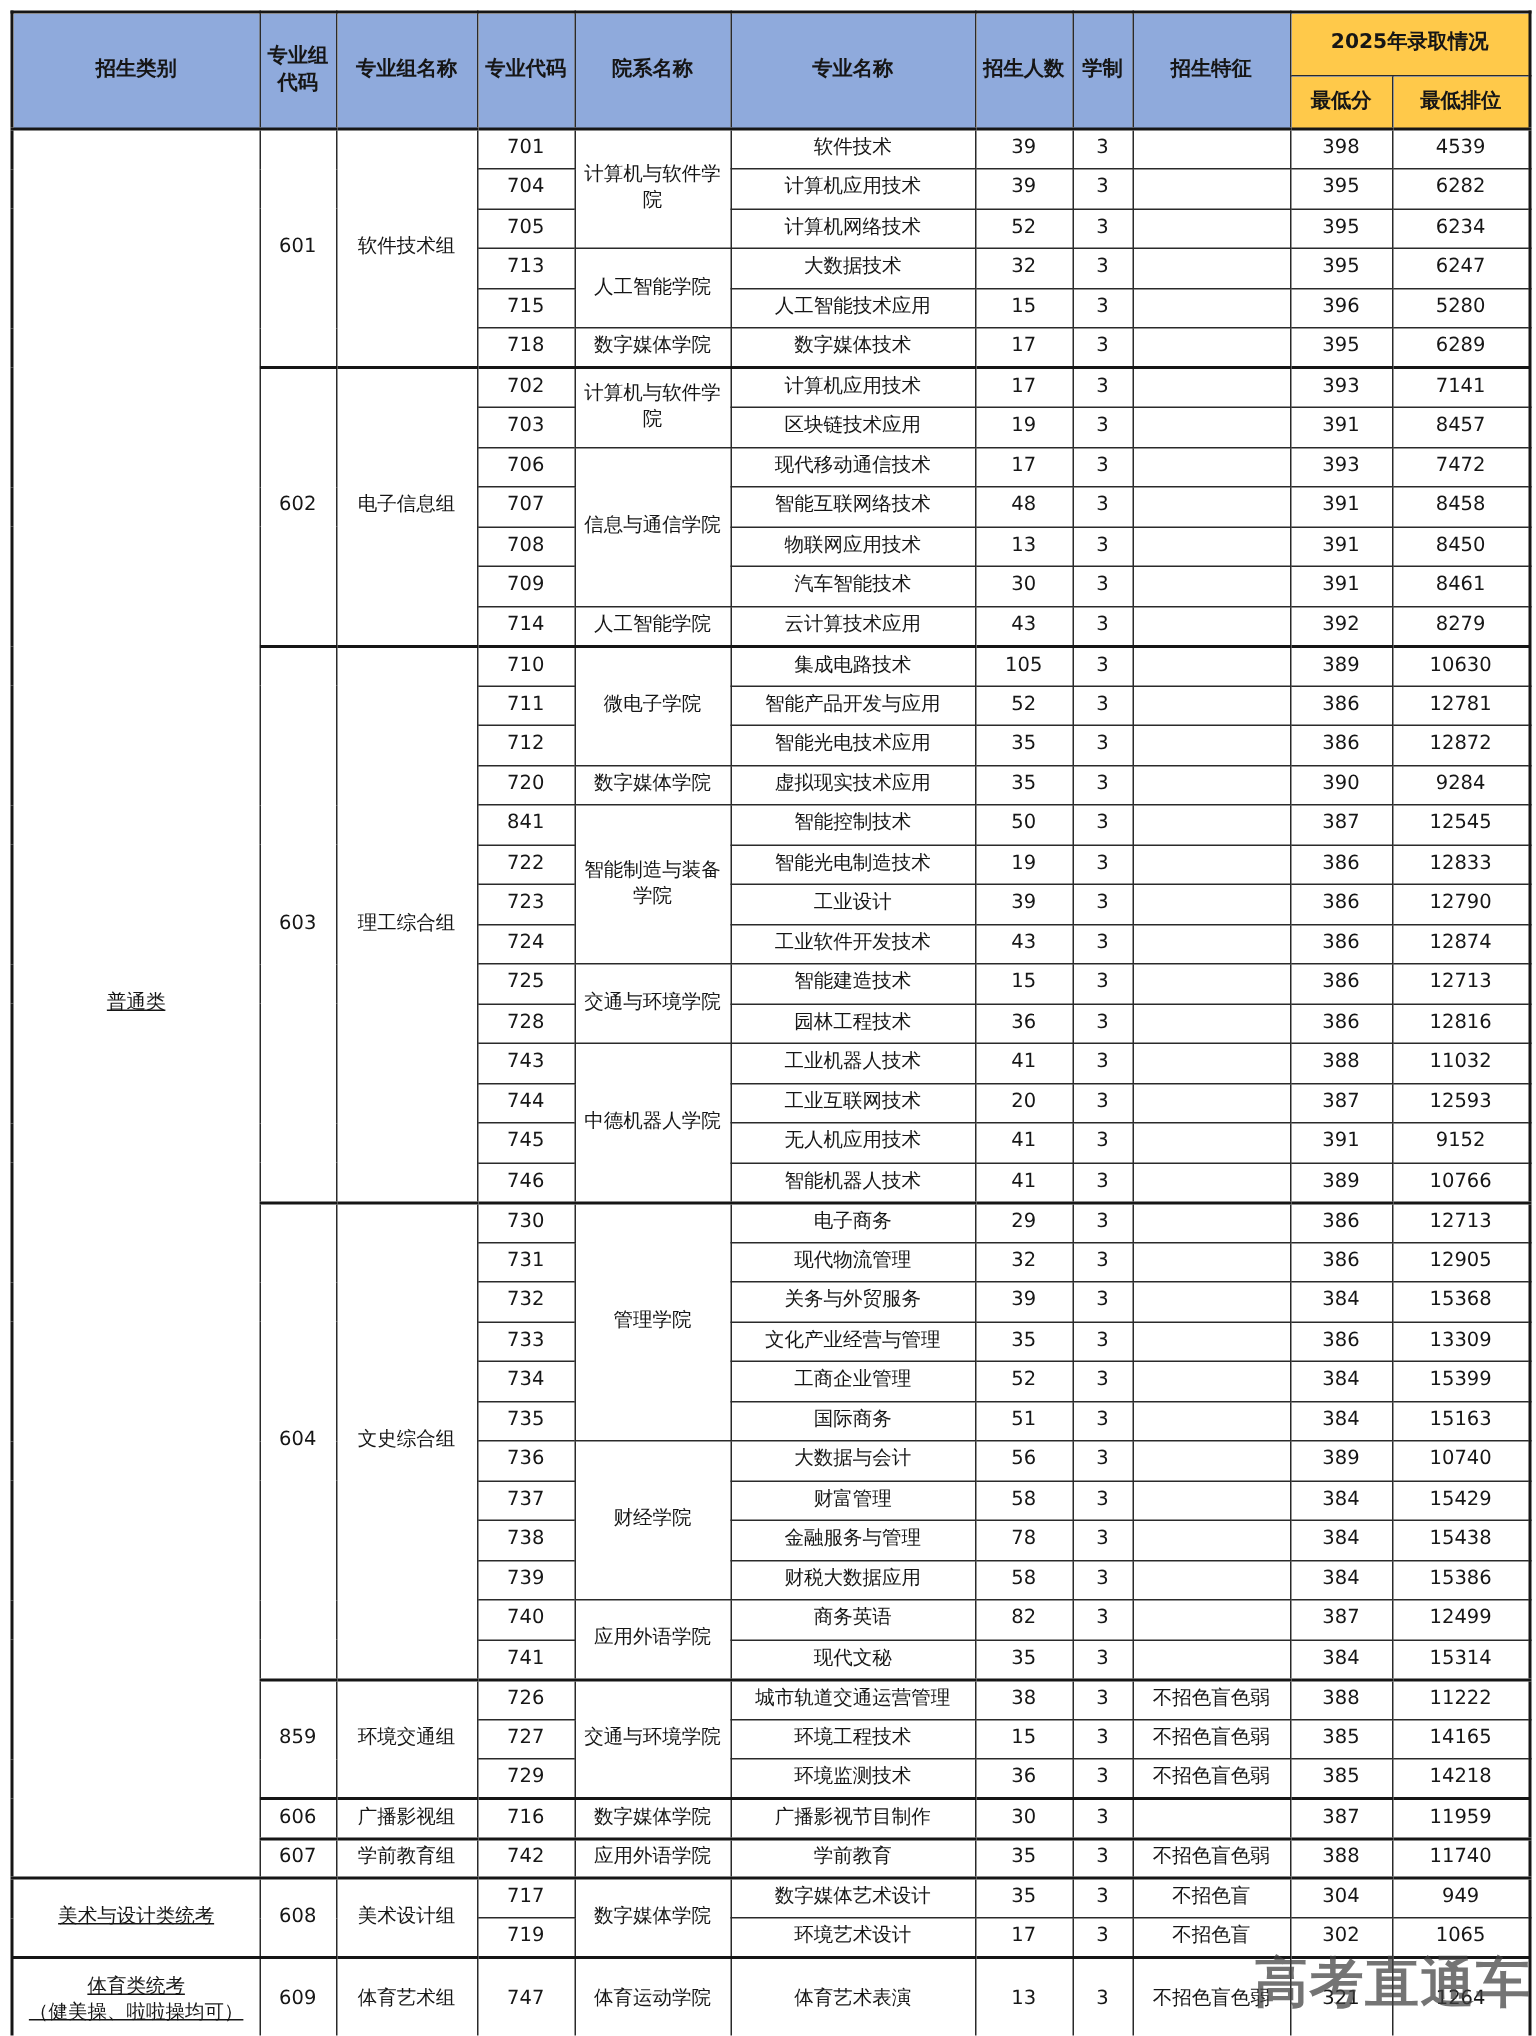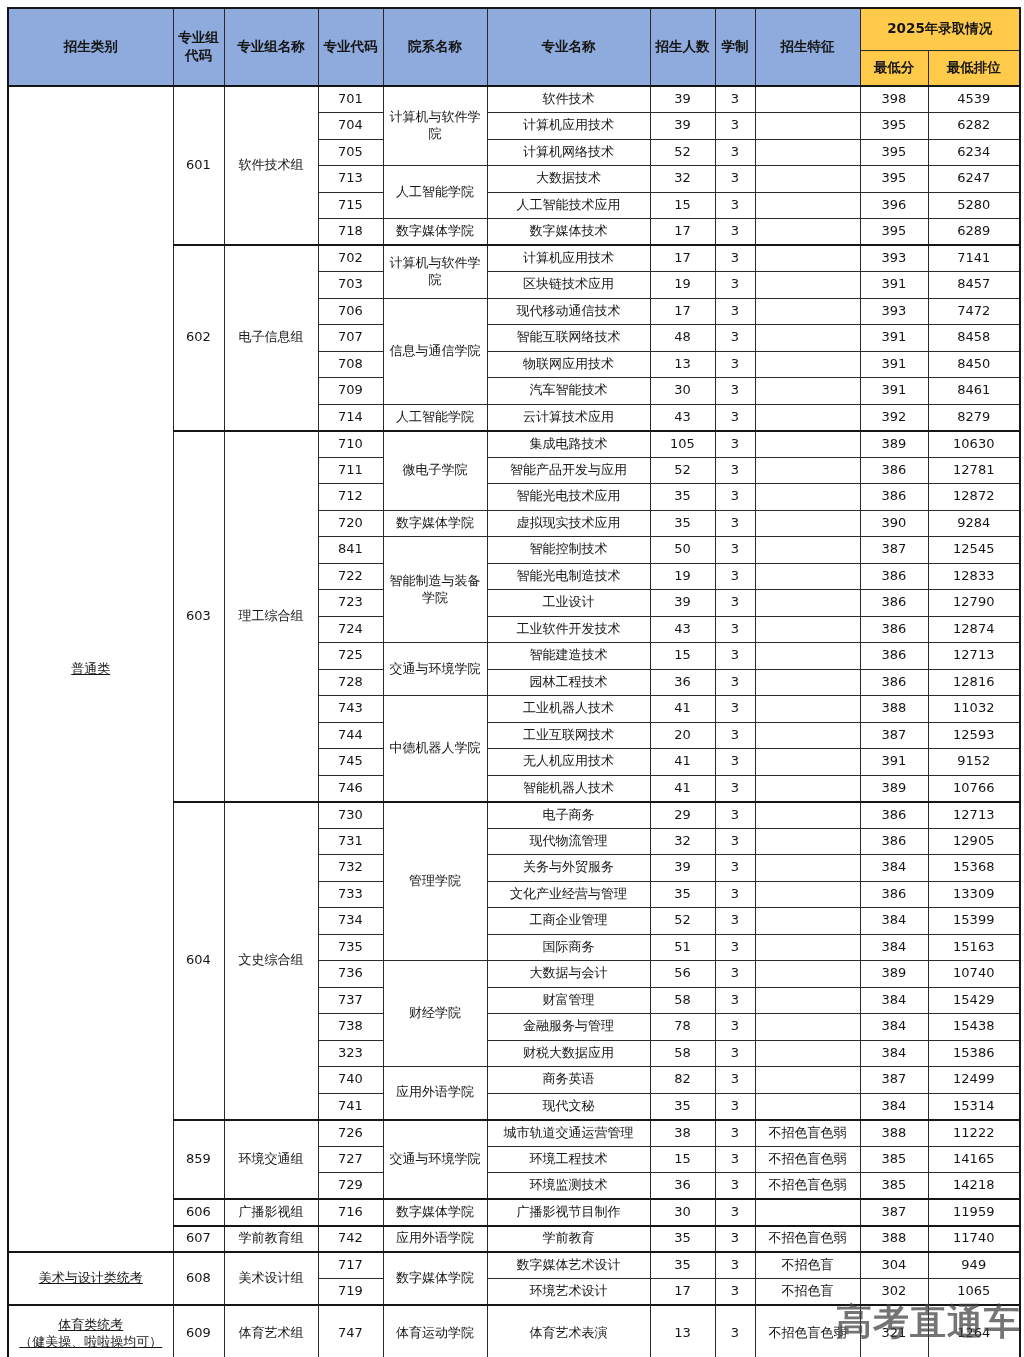--- a/index.html
+++ b/index.html
@@ -413,21 +413,21 @@
       <tr>
         <td>738</td>
         <td>金融服务与管理</td>
         <td>78</td>
         <td>3</td>
         <td></td>
         <td>384</td>
         <td>15438</td>
       </tr>
       <tr>
-        <td>323</td>
+        <td>739</td>
         <td>财税大数据应用</td>
         <td>58</td>
         <td>3</td>
         <td></td>
         <td>384</td>
         <td>15386</td>
       </tr>
       <tr>
         <td>740</td>
         <td rowspan="2">应用外语学院</td>

